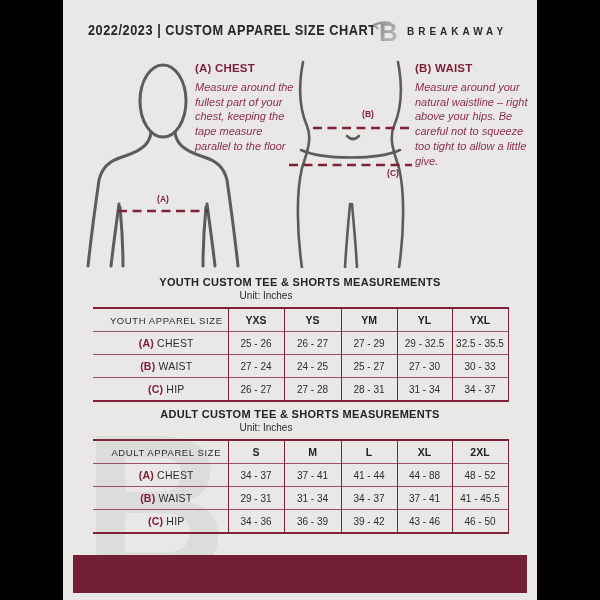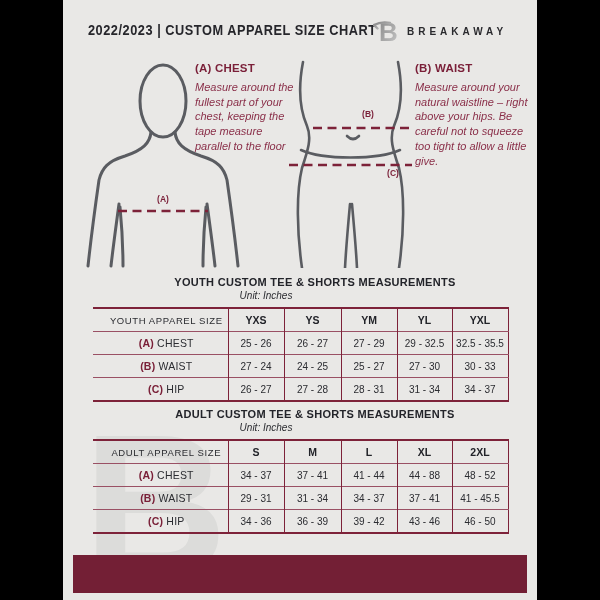--- a/index.html
+++ b/index.html
@@ -25,22 +25,22 @@
   .fig{position:absolute;}
   .fig-torso{left:10px;top:58px;width:190px;height:210px;}
   .fig-lower{left:220px;top:58px;width:135px;height:210px;}
   .fig-label{position:absolute;font-size:8.5px;font-weight:700;color:#7a1f38;width:24px;text-align:center;}
   .lab-a{left:78px;top:136px;}
   .lab-b{left:73px;top:51px;}
   .lab-c{left:98px;top:110px;}
 
   
   .section-title{position:absolute;left:0;width:474px;text-align:center;font-size:11px;font-weight:700;
-    color:#23242a;letter-spacing:.3px;padding-left:15px;}
-  .section-unit{position:absolute;left:0;width:406px;text-align:center;font-size:10px;font-style:italic;
+    color:#23242a;letter-spacing:.3px;}
+  .section-unit{position:absolute;left:0;width:406px;text-align:center;font-size:10px;
     color:#2b2c31;}
   .yt-title{top:276px;} .yt-unit{top:290px;}
   .at-title{top:408px;} .at-unit{top:422px;}
 
   
   .size-table{position:absolute;left:30px;width:415px;border-collapse:collapse;table-layout:fixed;
     border-top:2px solid #7d2239;border-bottom:2px solid #7d2239;border-right:1.6px solid #7d2239;}
   .yt-table{top:307px;} .at-table{top:439px;}
   .size-table td{height:22px;padding:0;vertical-align:middle;text-align:center;}
   .size-table tr + tr td{border-top:1.4px solid #9a5064;}

